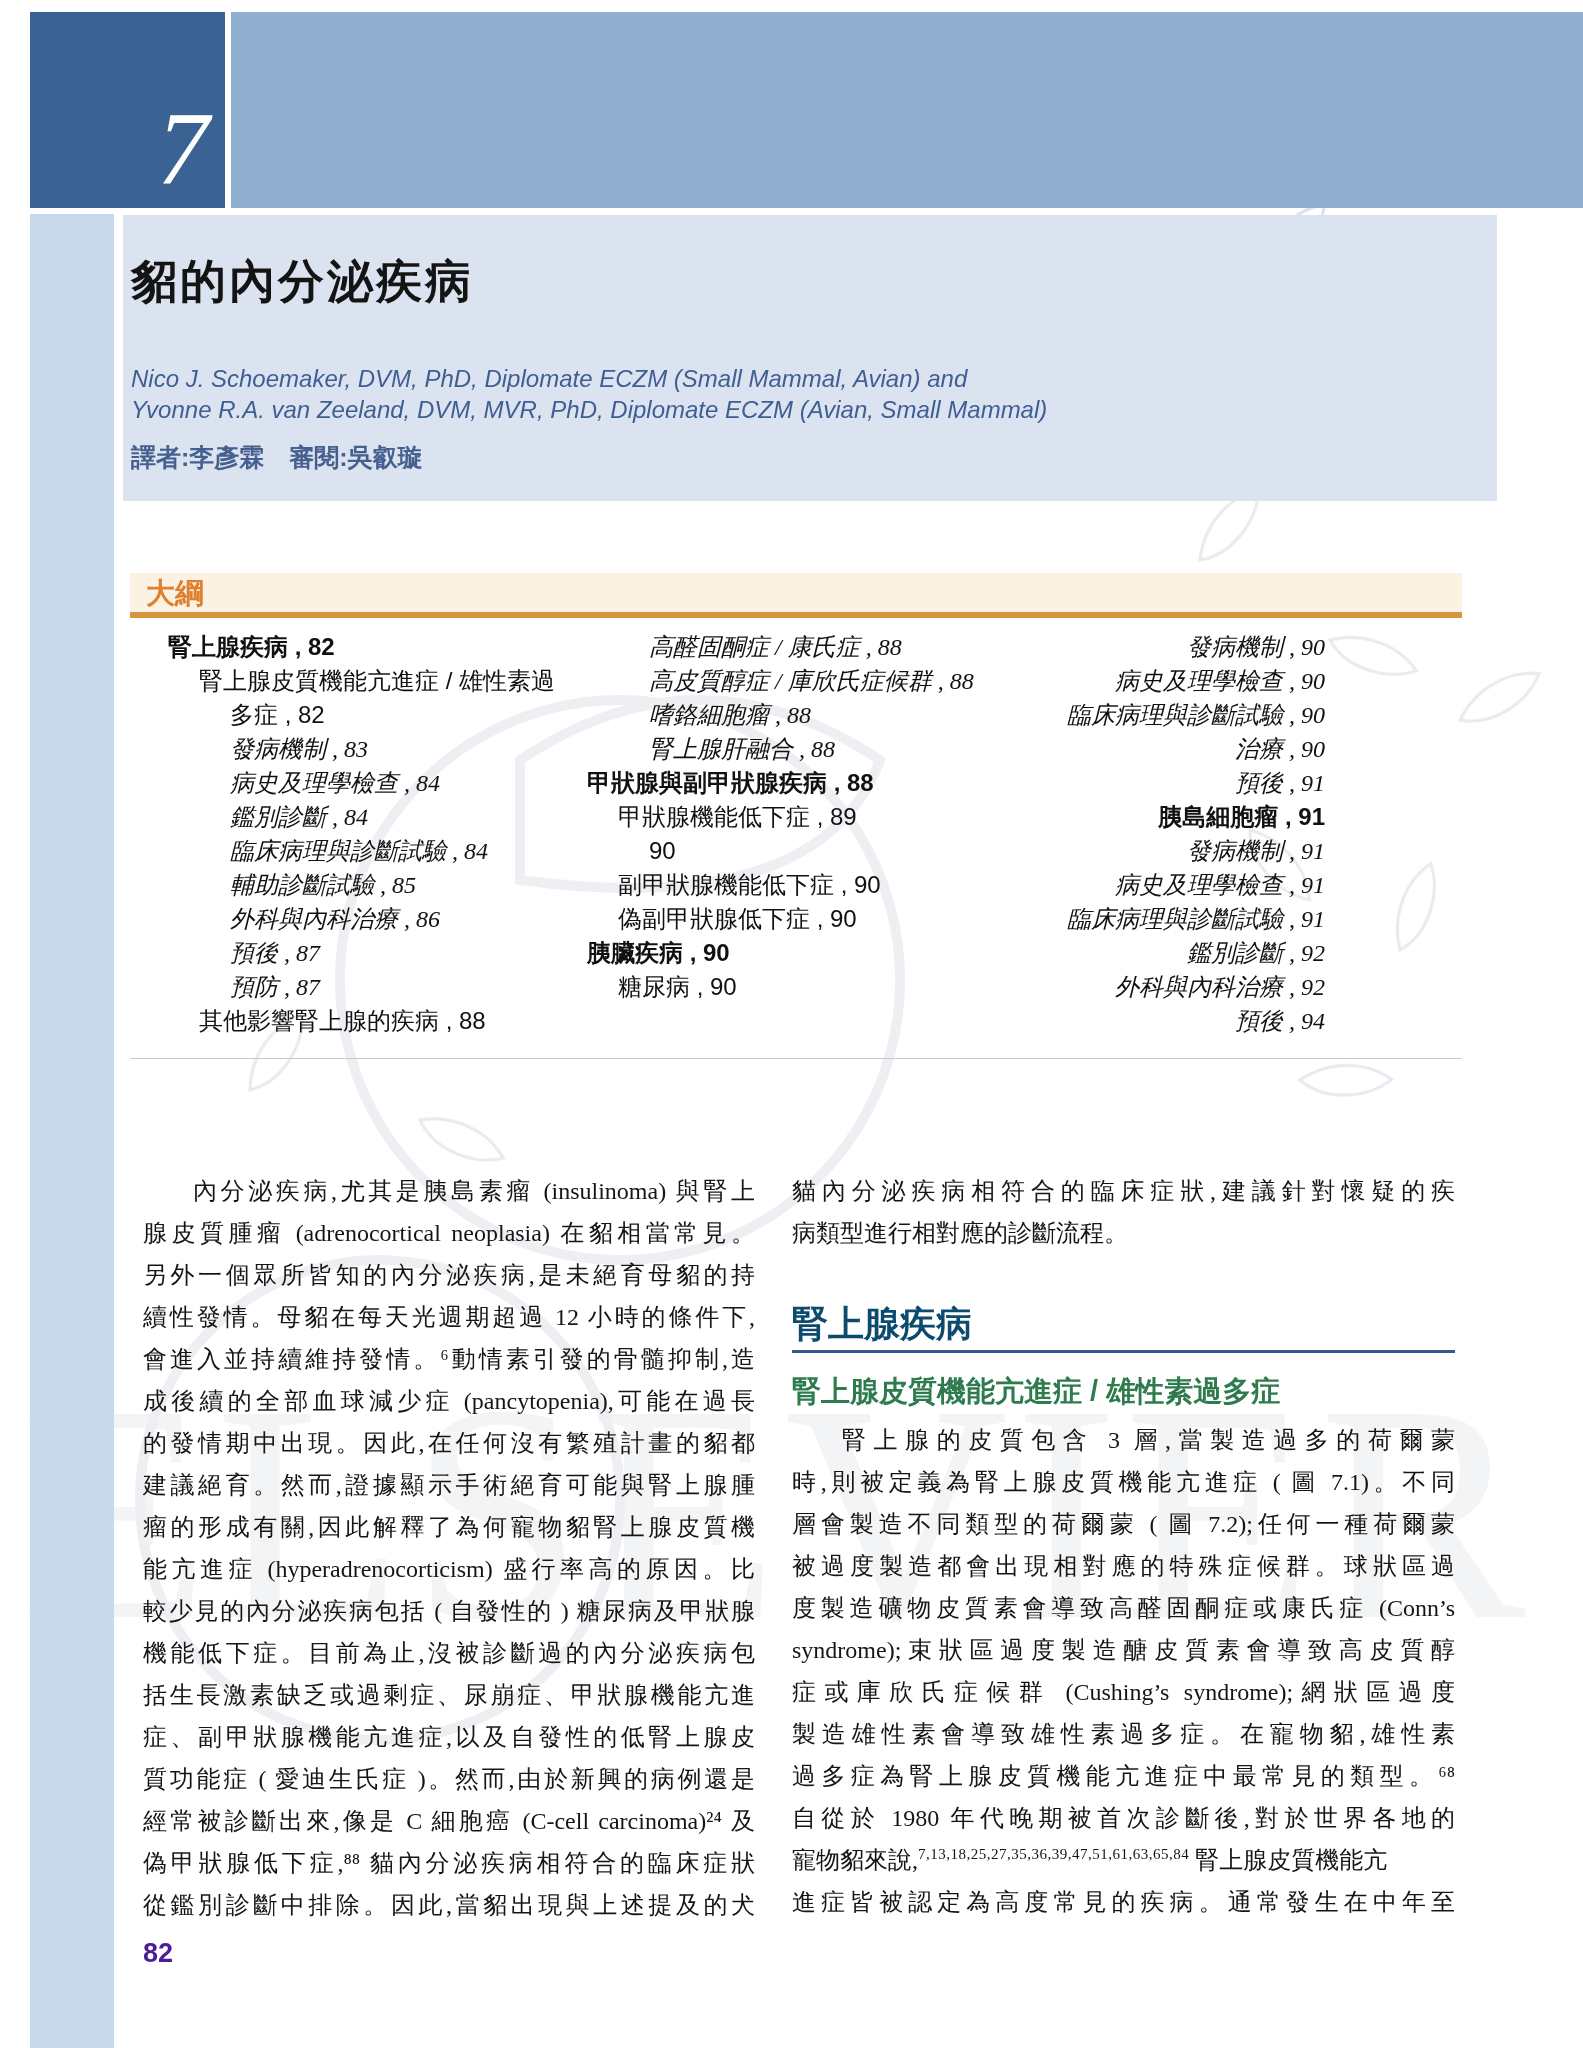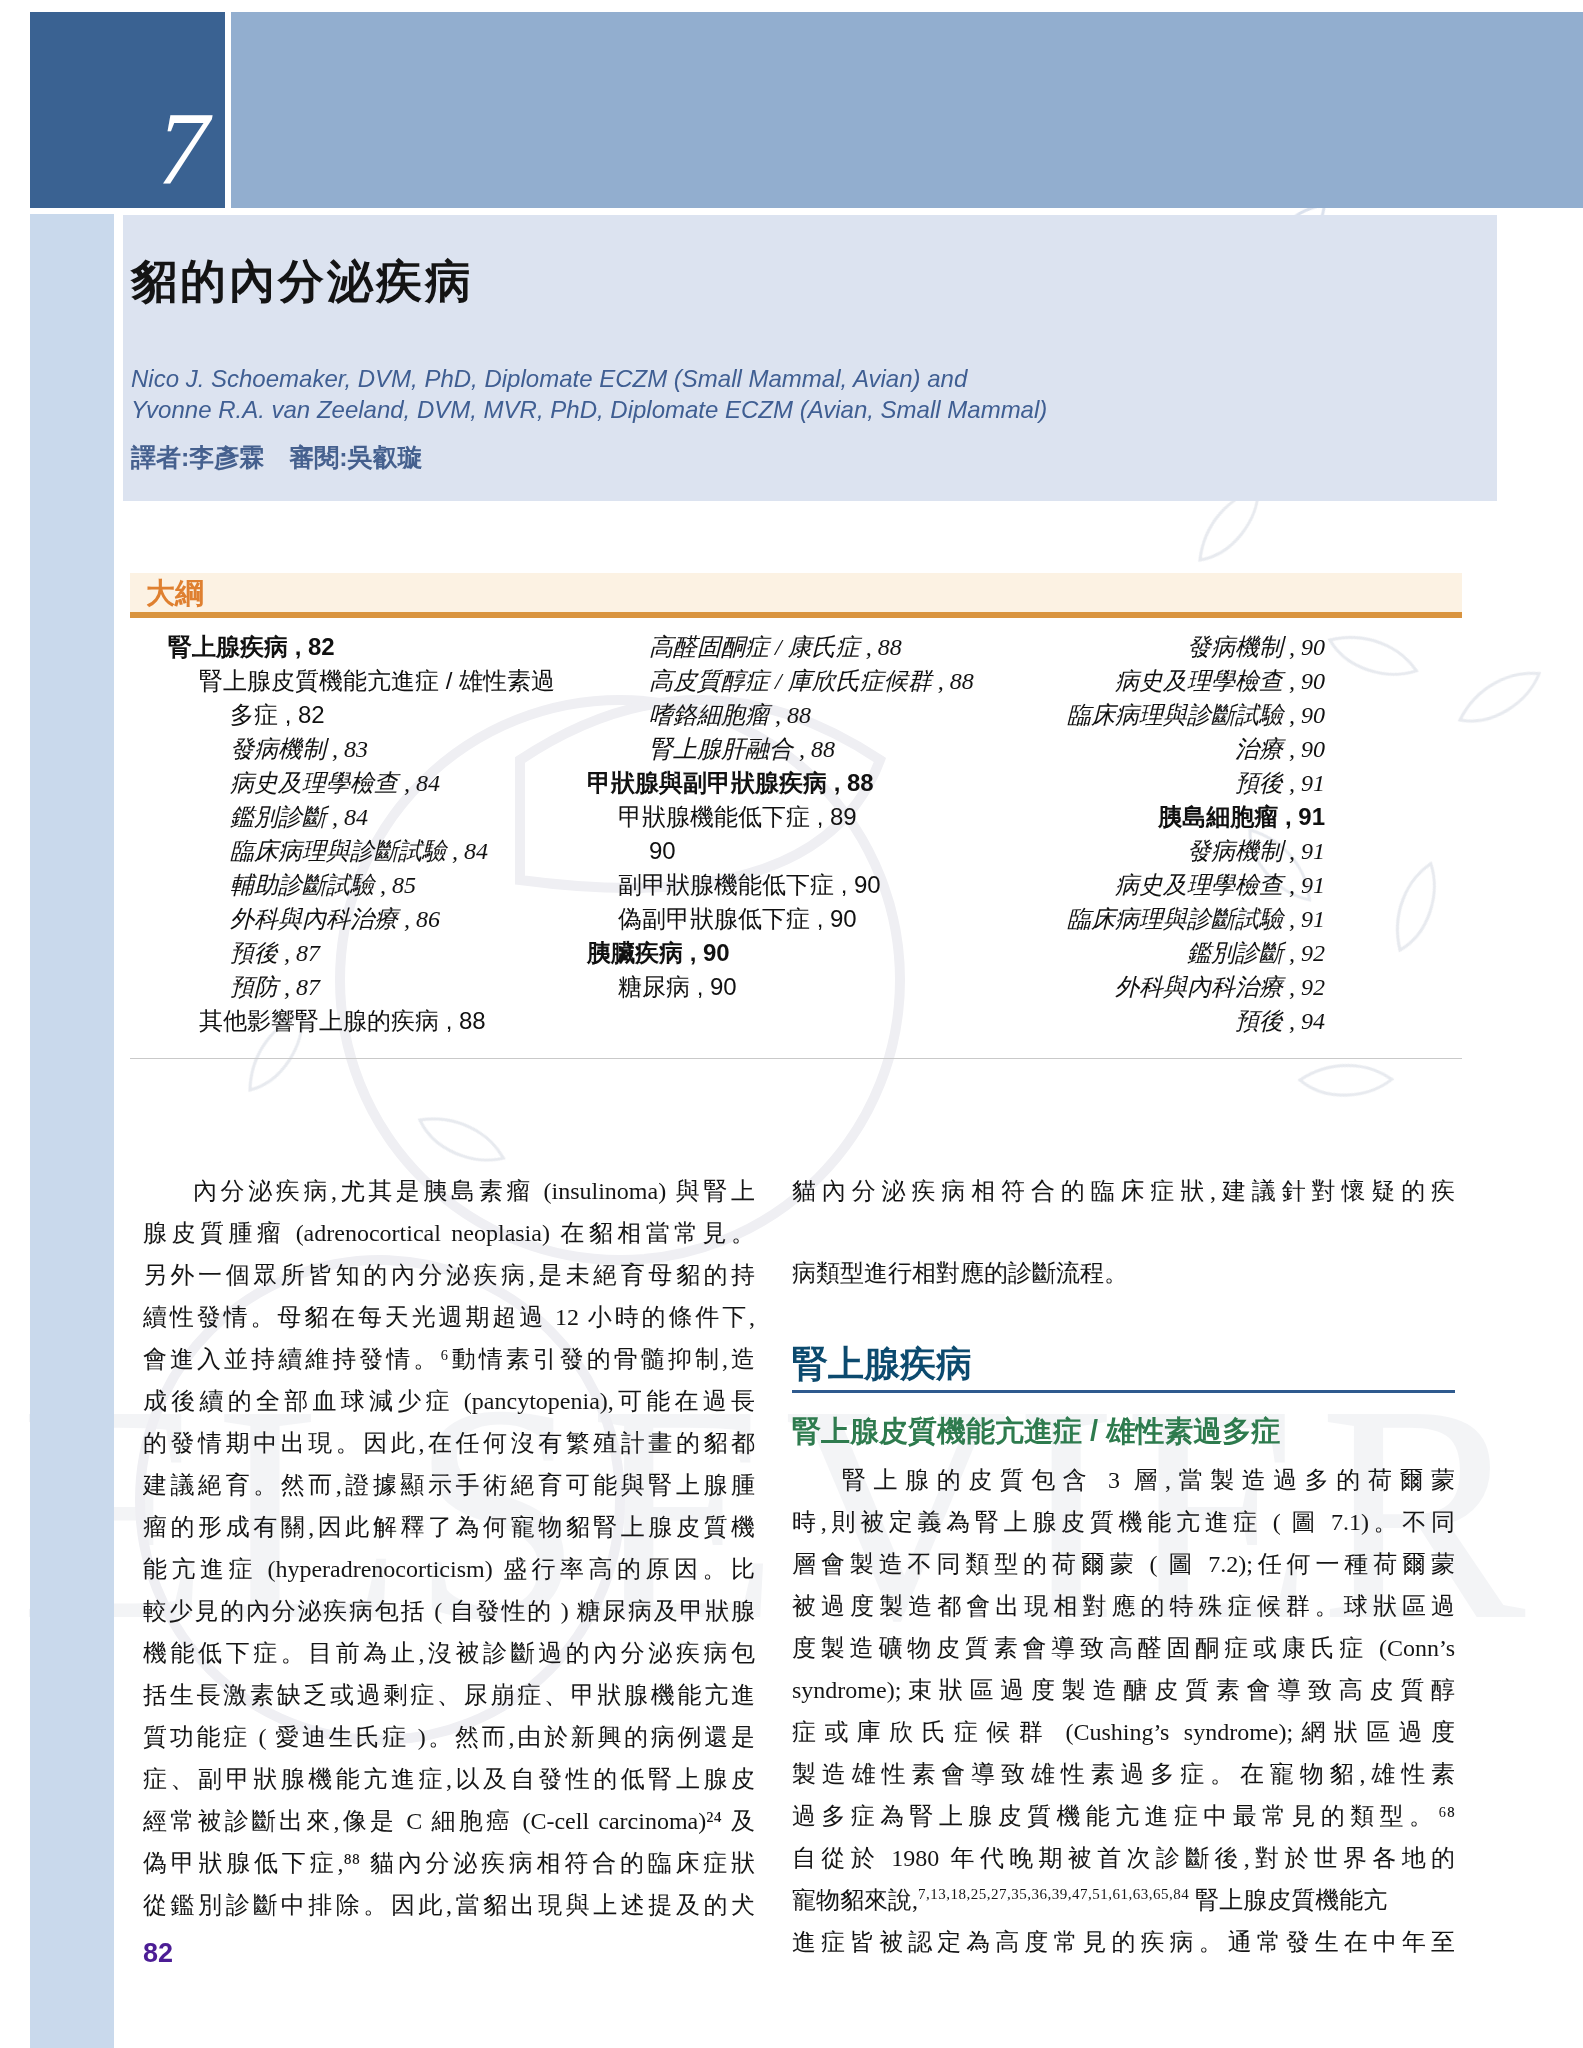--- a/index.html
+++ b/index.html
@@ -37,21 +37,21 @@
   .lv1{padding-left:31px;} .lv2{padding-left:62px;}
   .s-bold{font-family:"Liberation Sans","DejaVu Sans",sans-serif;font-weight:bold;}
   .s-hei{font-family:"Liberation Sans","DejaVu Sans",sans-serif;}
   .s-kai{font-family:Liberation Serif, serif;font-style:italic;}
 
   
   .col-left{position:absolute;left:143px;top:1170px;width:612px;}
   .col-right{position:absolute;left:792px;top:1170px;width:663px;}
   .bl{height:42px;line-height:42px;font-size:24px;text-align:justify;text-align-last:justify;
       overflow:hidden;color:#151515;}
-  .bl.noj{text-align-last:left;margin-top:40px;}
+  .bl.noj{text-align-last:left;}
   .ind{text-indent:50px;}
   .sec-heading{margin:48px 0 0 0;font-family:"Liberation Sans","DejaVu Sans",sans-serif;font-weight:bold;
                font-size:36px;line-height:44px;color:#0c4a6e;}
   .sec-rule{height:3px;background:#2f5a8e;margin-top:4px;}
   .sub-heading{margin:18px 0 8px 0;font-family:"Liberation Sans","DejaVu Sans",sans-serif;font-weight:bold;
                font-size:29px;line-height:40px;color:#2e7b4e;}
   .cite-line{height:42px;line-height:42px;font-size:24px;color:#151515;white-space:nowrap;}
   .cite-sup{font-size:15px;position:relative;top:-9px;letter-spacing:0.5px;}
 
   .folio{position:absolute;left:143px;top:1938px;font-family:"Liberation Sans","DejaVu Sans",sans-serif;
@@ -170,22 +170,22 @@
     <div class="bl">續性發情。母貂在每天光週期超過 12 小時的條件下,</div>
     <div class="bl">會進入並持續維持發情。⁶動情素引發的骨髓抑制,造</div>
     <div class="bl">成後續的全部血球減少症 (pancytopenia),可能在過長</div>
     <div class="bl">的發情期中出現。因此,在任何沒有繁殖計畫的貂都</div>
     <div class="bl">建議絕育。然而,證據顯示手術絕育可能與腎上腺腫</div>
     <div class="bl">瘤的形成有關,因此解釋了為何寵物貂腎上腺皮質機</div>
     <div class="bl">能亢進症 (hyperadrenocorticism) 盛行率高的原因。比</div>
     <div class="bl">較少見的內分泌疾病包括 ( 自發性的 ) 糖尿病及甲狀腺</div>
     <div class="bl">機能低下症。目前為止,沒被診斷過的內分泌疾病包</div>
     <div class="bl">括生長激素缺乏或過剩症、尿崩症、甲狀腺機能亢進</div>
+    <div class="bl">症、副甲狀腺機能亢進症,以及自發性的低腎上腺皮</div>
     <div class="bl">質功能症 ( 愛迪生氏症 )。然而,由於新興的病例還是</div>
-    <div class="bl">症、副甲狀腺機能亢進症,以及自發性的低腎上腺皮</div>
     <div class="bl">經常被診斷出來,像是 C 細胞癌 (C-cell carcinoma)²⁴ 及</div>
     <div class="bl">偽甲狀腺低下症,⁸⁸ 貓內分泌疾病相符合的臨床症狀</div>
     <div class="bl">從鑑別診斷中排除。因此,當貂出現與上述提及的犬</div>
   </div>
 
   <div class="col-right content">
     <div class="bl">貓內分泌疾病相符合的臨床症狀,建議針對懷疑的疾</div>
     <div class="bl noj">病類型進行相對應的診斷流程。</div>
 
     <h2 class="sec-heading">腎上腺疾病</h2>

